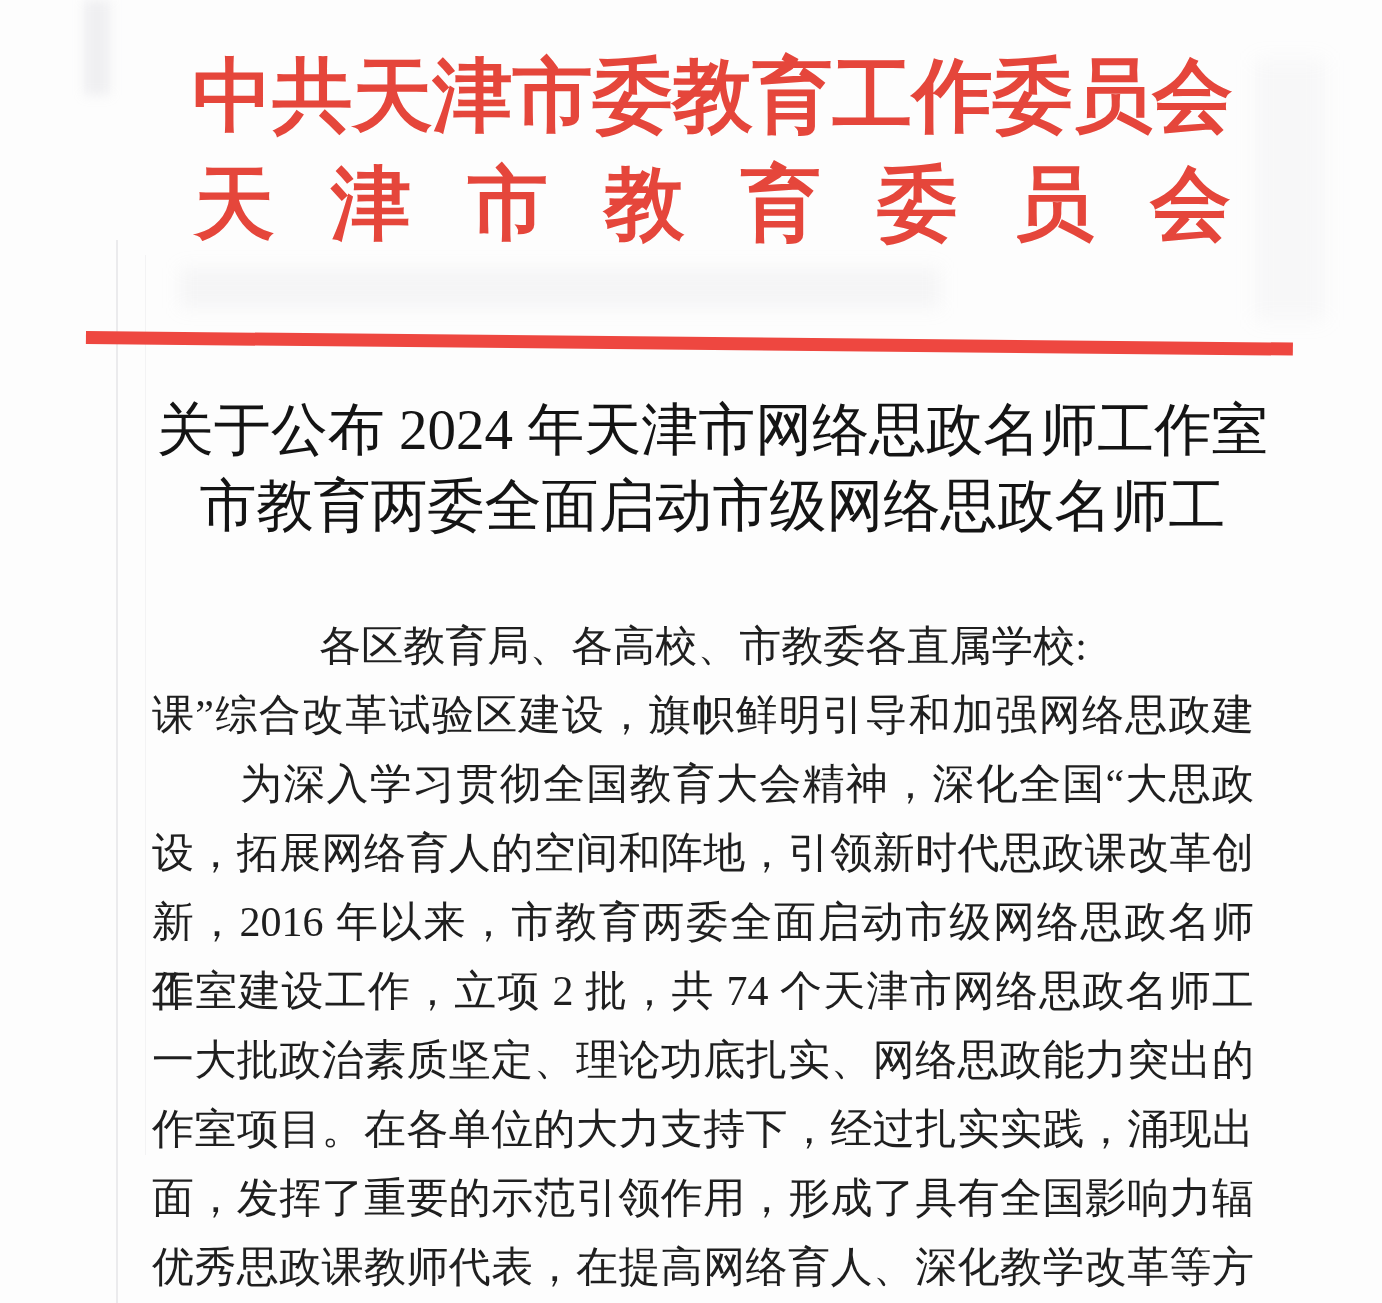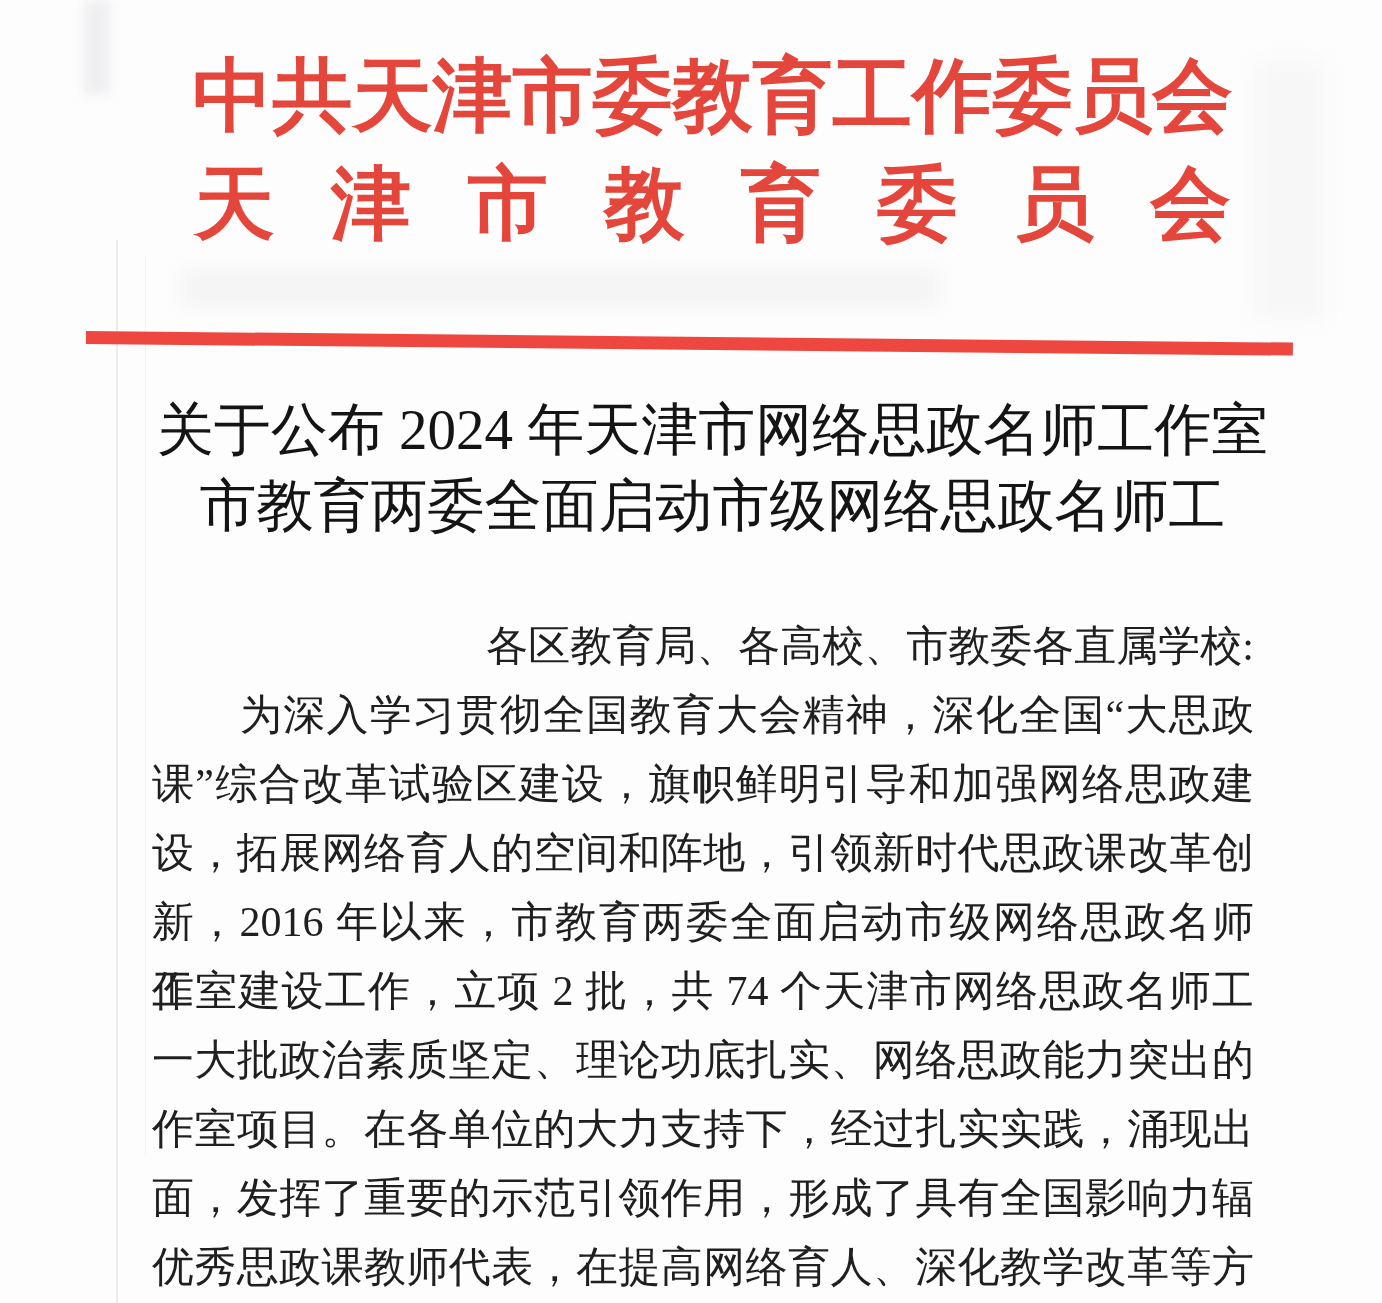--- a/index.html
+++ b/index.html
@@ -120,21 +120,21 @@
     box-sizing: border-box;
   }
   .body-line.justify {
     text-align: justify;
     text-align-last: justify;
   }
   .body-line.indent {
     padding-left: 88px;
   }
   .salutation {
-    text-align: right;
+    text-align: center;
   }
 </style>
 </head>
 <body>
 
 <div class="page">
 
   <div class="scan-smudge-1"></div>
   <div class="scan-smudge-2"></div>
   <div class="scan-smudge-3"></div>
@@ -158,22 +158,22 @@
   <div class="red-divider"></div>
 
   <div class="doc-title">
     <div class="t-line">关于公布 2024 年天津市网络思政名师工作室</div>
     <div class="t-line">市教育两委全面启动市级网络思政名师工</div>
   </div>
 
   <div class="doc-body">
     <div class="body-line salutation">各区教育局、各高校、市教委各直属学校:</div>
     <div>
+        <div class="body-line justify">课”综合改革试验区建设，旗帜鲜明引导和加强网络思政建</div>
         <div class="body-line justify indent">为深入学习贯彻全国教育大会精神，深化全国“大思政</div>
-        <div class="body-line justify">课”综合改革试验区建设，旗帜鲜明引导和加强网络思政建</div>
         <div class="body-line justify">设，拓展网络育人的空间和阵地，引领新时代思政课改革创</div>
         <div class="body-line justify">新，2016 年以来，市教育两委全面启动市级网络思政名师工</div>
         <div class="body-line justify">作室建设工作，立项 2 批，共 74 个天津市网络思政名师工</div>
         <div class="body-line justify">一大批政治素质坚定、理论功底扎实、网络思政能力突出的</div>
         <div class="body-line justify">作室项目。在各单位的大力支持下，经过扎实实践，涌现出</div>
         <div class="body-line justify">面，发挥了重要的示范引领作用，形成了具有全国影响力辐</div>
         <div class="body-line justify">优秀思政课教师代表，在提高网络育人、深化教学改革等方</div>
       </div>
   </div>
 

